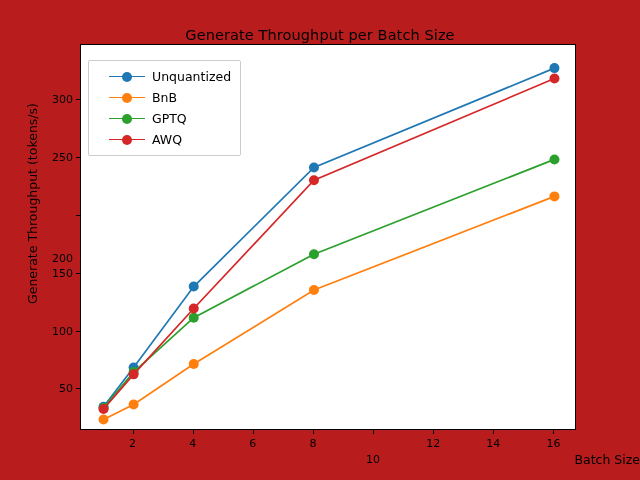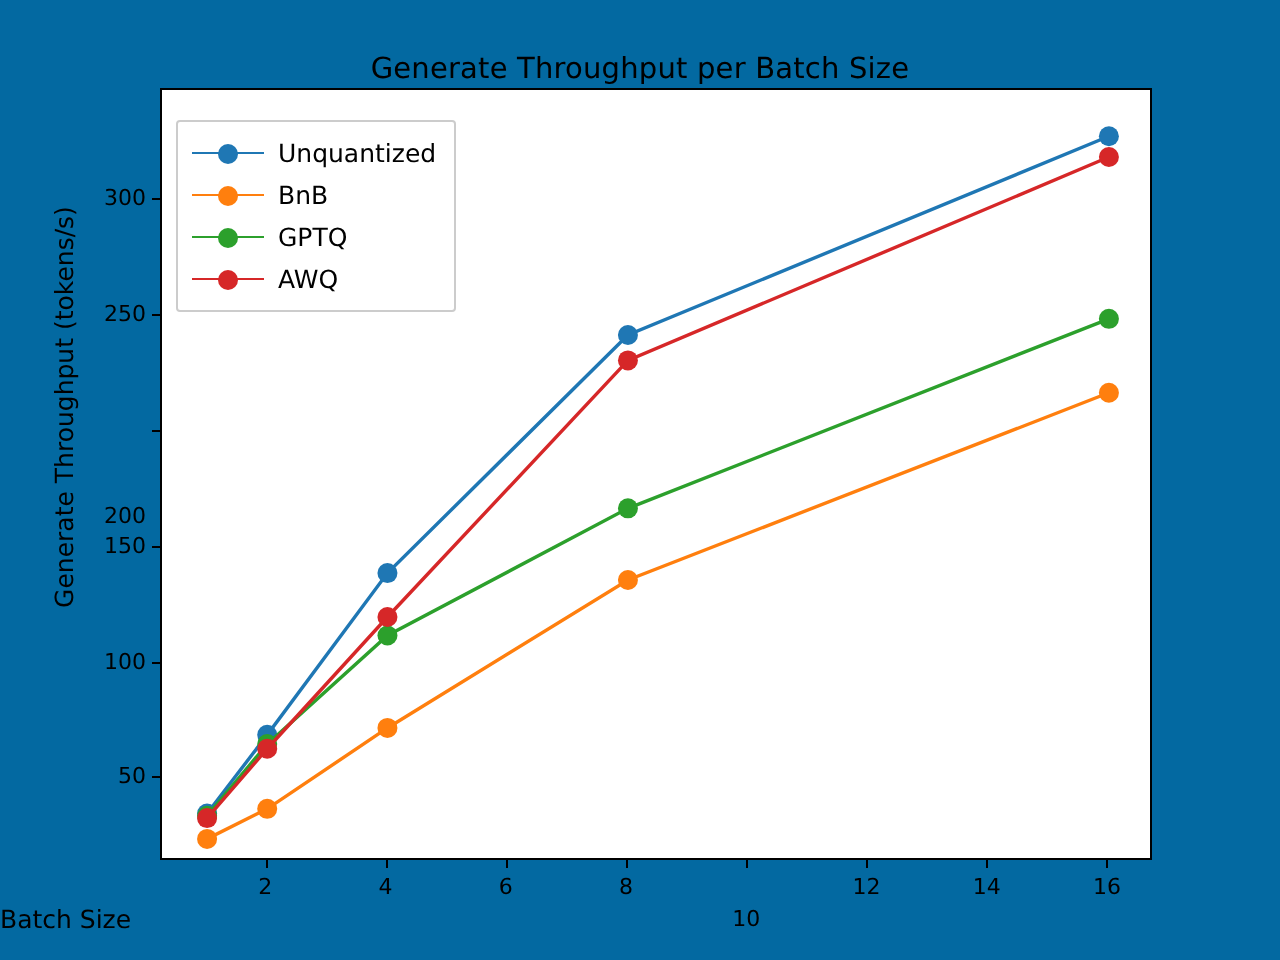--- a/index.html
+++ b/index.html
@@ -11,21 +11,21 @@
     width: 640px;
     height: 480px;
     font-family: "DejaVu Sans", sans-serif;
     color: #000000;
     overflow: hidden;
   }
   #figure {
     position: relative;
     width: 640px;
     height: 480px;
-    background: #0369a1;
+    background: #b91c1c;
   }
   #chart-title {
     position: absolute;
     left: 0;
     top: 27px;
     width: 640px;
     text-align: center;
     font-size: 14.5px;
     color: #000000;
     letter-spacing: 0.1px;
@@ -83,31 +83,31 @@
     font-size: 12.5px;
     transform: rotate(-90deg);
     transform-origin: center center;
     white-space: nowrap;
   }
   #xlabel {
     position: absolute;
     left: 0;
     top: 452px;
     width: 640px;
-    text-align: left;
+    text-align: right;
     font-size: 12.5px;
   }
   #legend {
     position: absolute;
     left: 88px;
     top: 60px;
     border: 1px solid #cccccc;
     border-radius: 2px;
     background: #ffffff;
-    padding: 5px 9px 5px 7px;
+    padding: 5px 9px 5px 20px;
   }
   .legend-row {
     display: flex;
     align-items: center;
     height: 21px;
   }
   .legend-swatch {
     width: 36px;
     height: 14px;
     position: relative;

